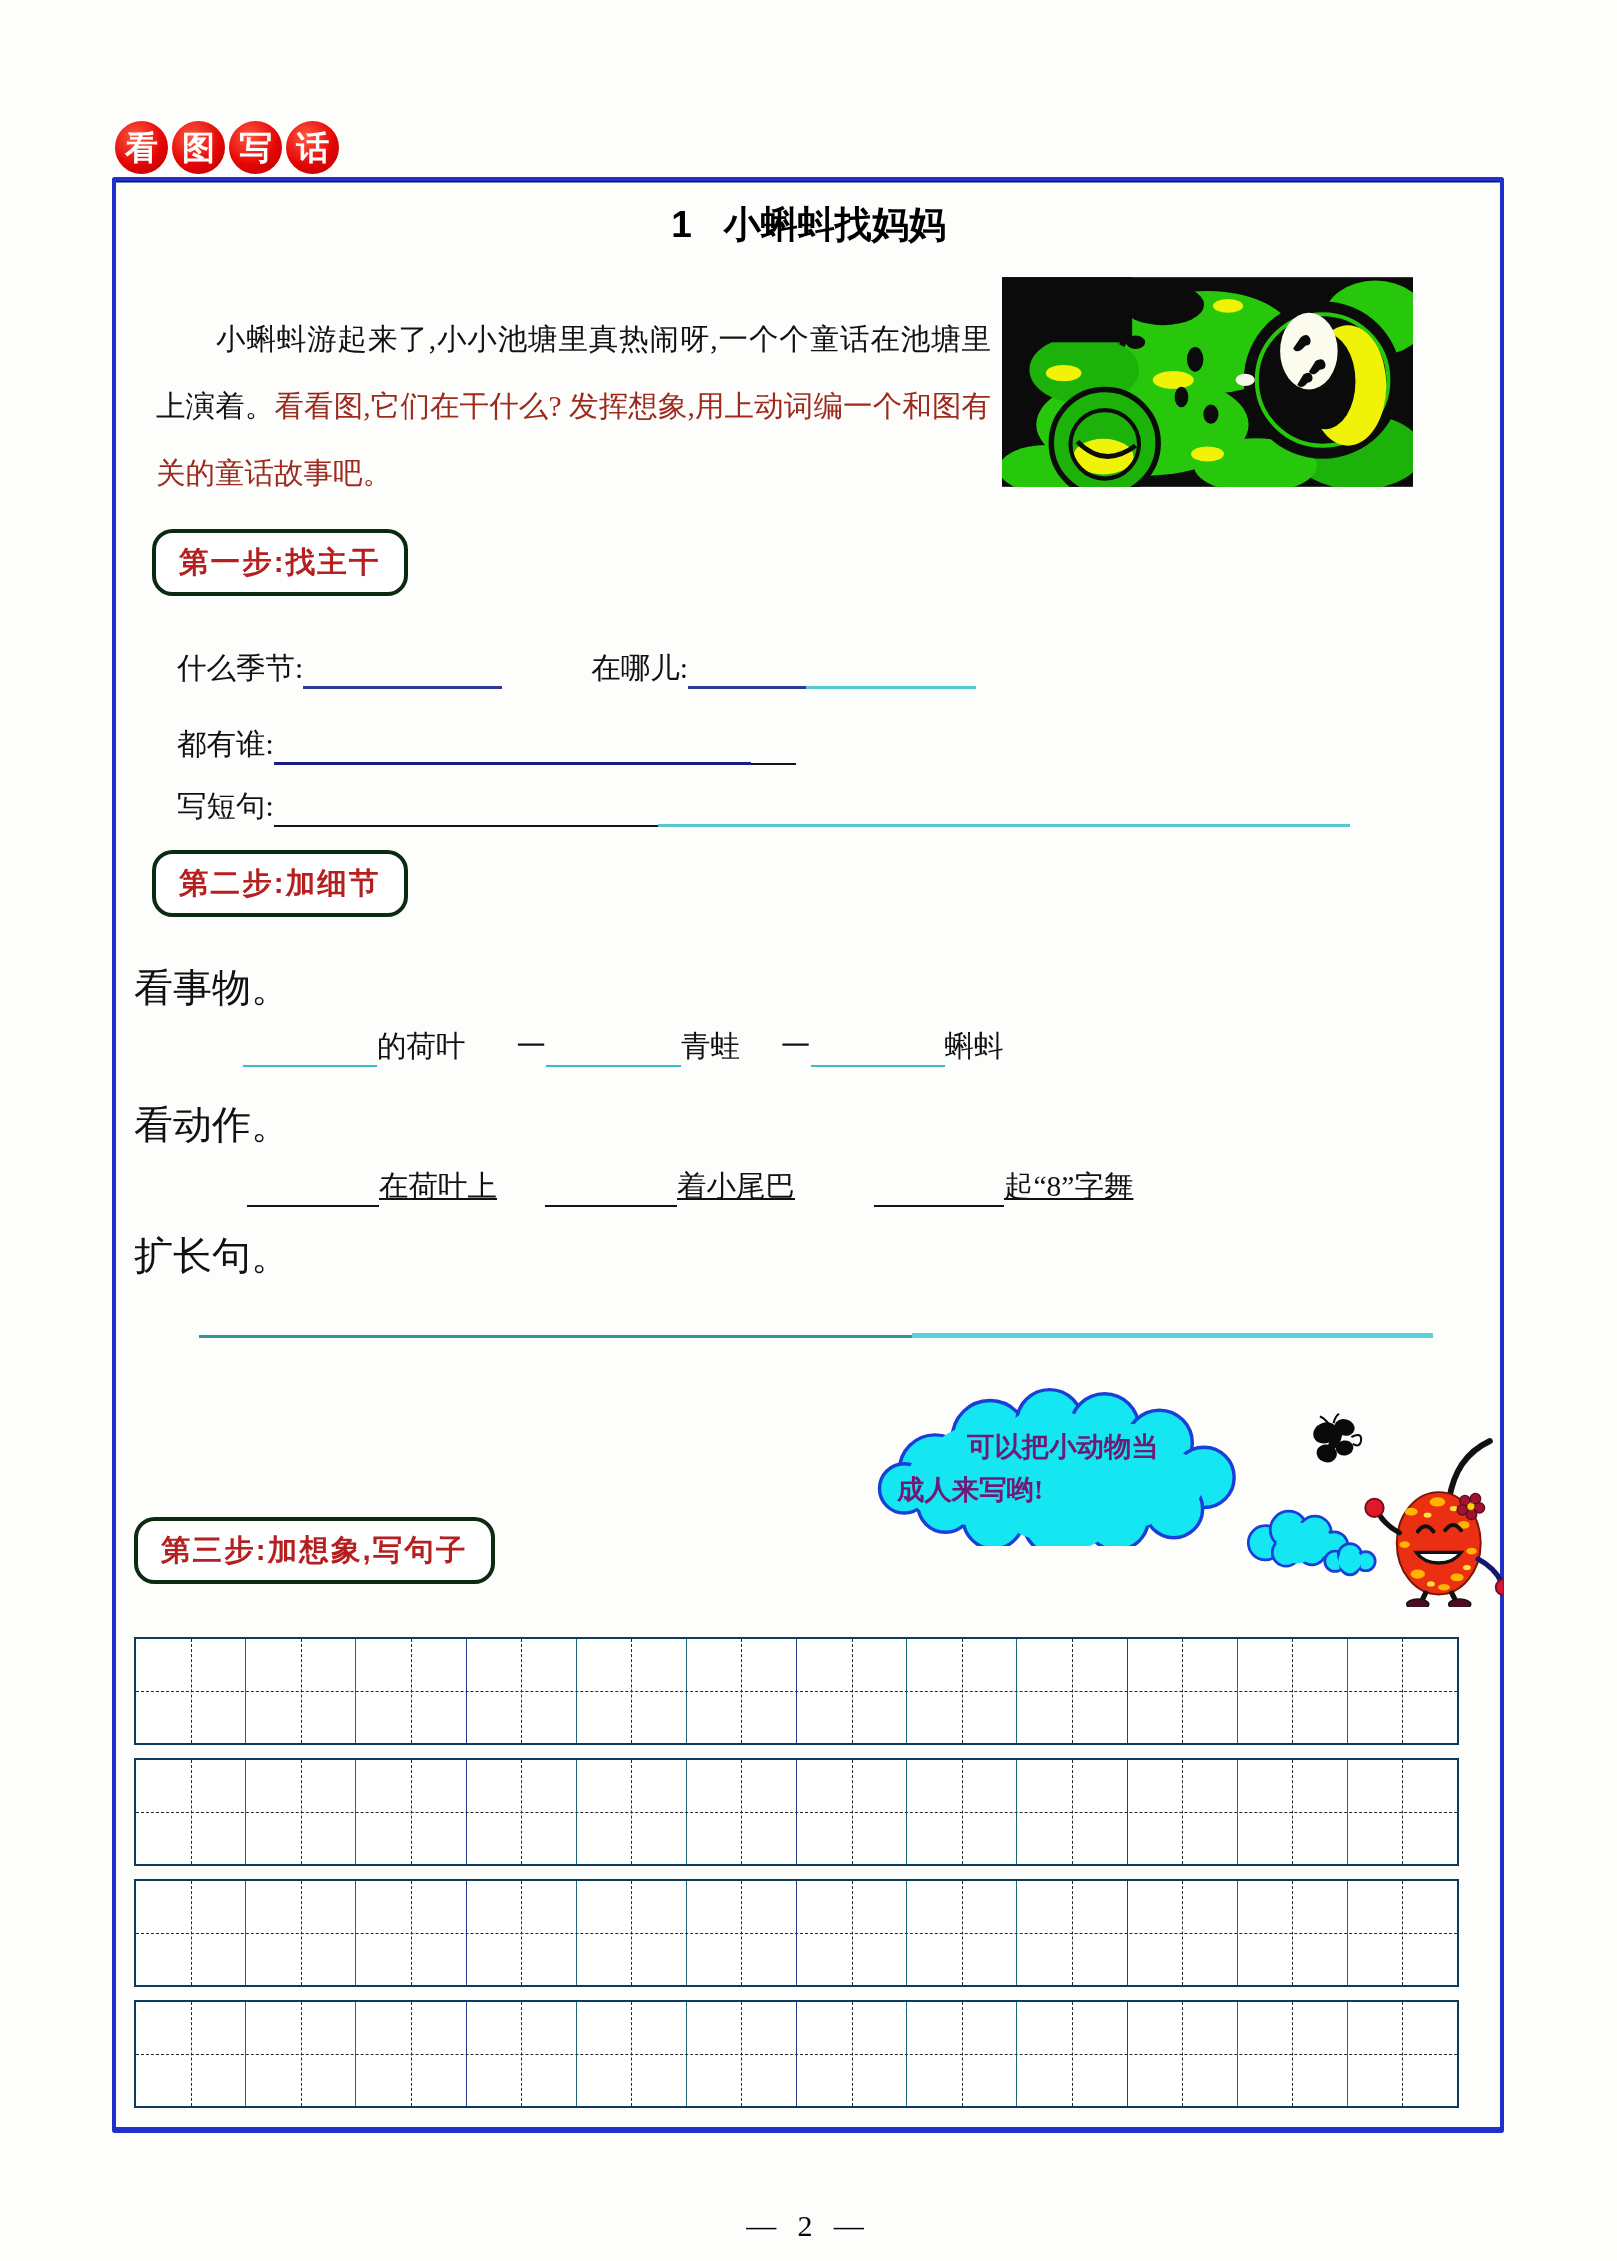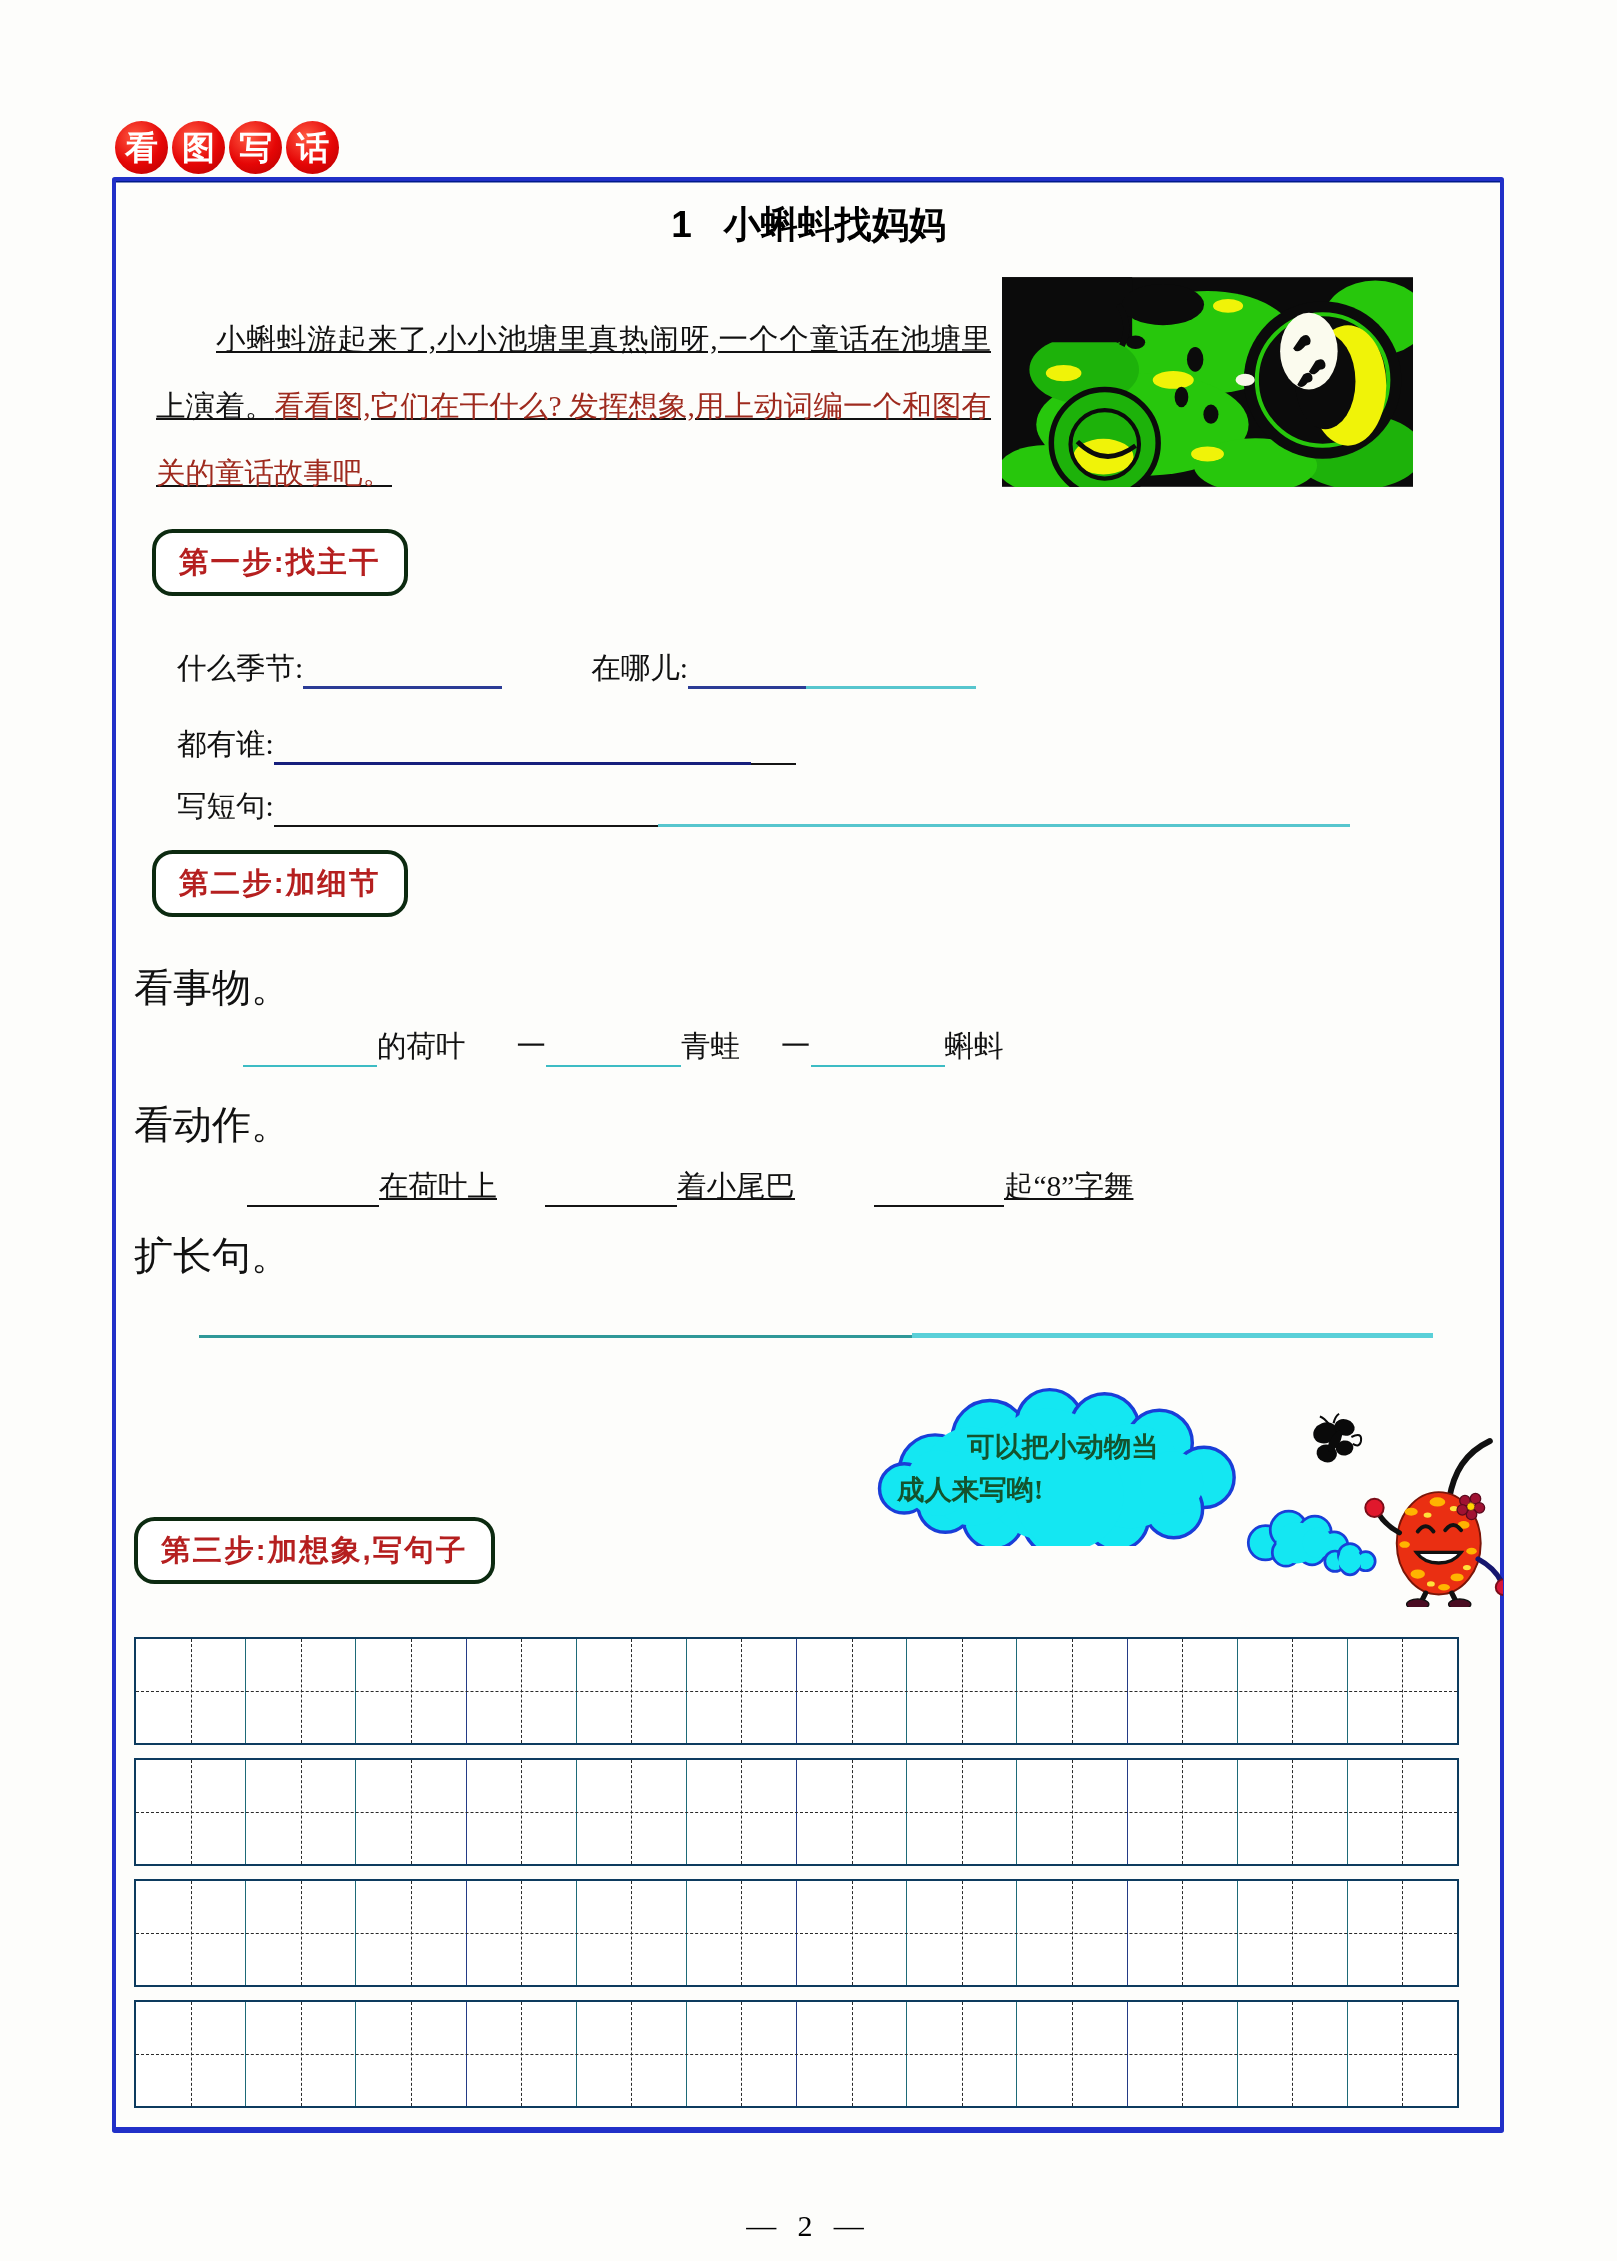--- a/index.html
+++ b/index.html
@@ -23,21 +23,21 @@
   }
   
   .lesson-title{
     position:absolute;left:112px;top:200px;width:1393px;text-align:center;
     font-family:"Liberation Sans", sans-serif;font-weight:bold;font-size:37px;color:#000;
   }
   .lesson-title .num{margin-right:32px;}
   
   .intro{
     position:absolute;left:156px;top:306px;width:835px;
-    font-size:29.5px;line-height:67px;text-align:justify;text-indent:60px;text-decoration:underline;
+    font-size:29.5px;line-height:67px;text-align:justify;text-indent:60px;
   }
   .intro .red{color:#9e2a1e;}
   
   .pond{position:absolute;left:1002px;top:277px;width:411px;height:210px;}
   
   .step-box{
     position:absolute;border:4.8px solid #0c2a10;border-radius:20.6px;background:#fff;
     padding:9.6px 23px;font-size:29.5px;font-weight:bold;color:#b51f1f;
     letter-spacing:2.1px;font-family:"Liberation Sans", sans-serif;white-space:nowrap;
   }
@@ -54,21 +54,21 @@
   .b-black{border-bottom:2.7px solid #141414;}
   .section-label{position:absolute;left:134px;font-size:39px;}
   .inline-gap{display:inline-block;}
   
   .expand-line{position:absolute;left:199px;top:1303px;white-space:nowrap;font-size:0;}
   .expand-line .seg1{display:inline-block;width:713px;height:2.7px;background:#2f9898;vertical-align:bottom;}
   .expand-line .seg2{display:inline-block;width:521px;height:4.8px;background:#5ad0d8;vertical-align:bottom;}
   
   .bubble{position:absolute;left:863px;top:1380px;width:376px;height:166px;}
   .bubble svg{position:absolute;left:0;top:0;}
-  .bubble-text{position:absolute;font-size:27.4px;font-weight:bold;color:#14532d;white-space:nowrap;}
+  .bubble-text{position:absolute;font-size:27.4px;font-weight:bold;color:#701a75;white-space:nowrap;}
   .bubble-line1{left:104px;top:49px;}
   .bubble-line2{left:34px;top:92px;}
   .butterfly{position:absolute;left:1306px;top:1411px;width:62px;height:63px;}
   .cloudlet1{position:absolute;left:1238px;top:1507px;width:118px;height:62px;}
   .cloudlet2{position:absolute;left:1318px;top:1540px;width:64px;height:37px;}
   .mascot{position:absolute;left:1362px;top:1433px;width:141px;height:174px;}
   
   .writing-grid{position:absolute;left:134px;top:1637px;width:1325px;display:flex;flex-direction:column;gap:13px;}
   .grid-row{position:relative;height:104px;border:2.1px solid #0d3b5e;display:flex;background:#fff;}
   .grid-row::after{content:"";position:absolute;left:0;right:0;top:50%;border-top:1.4px dashed #2a2a2a;}

